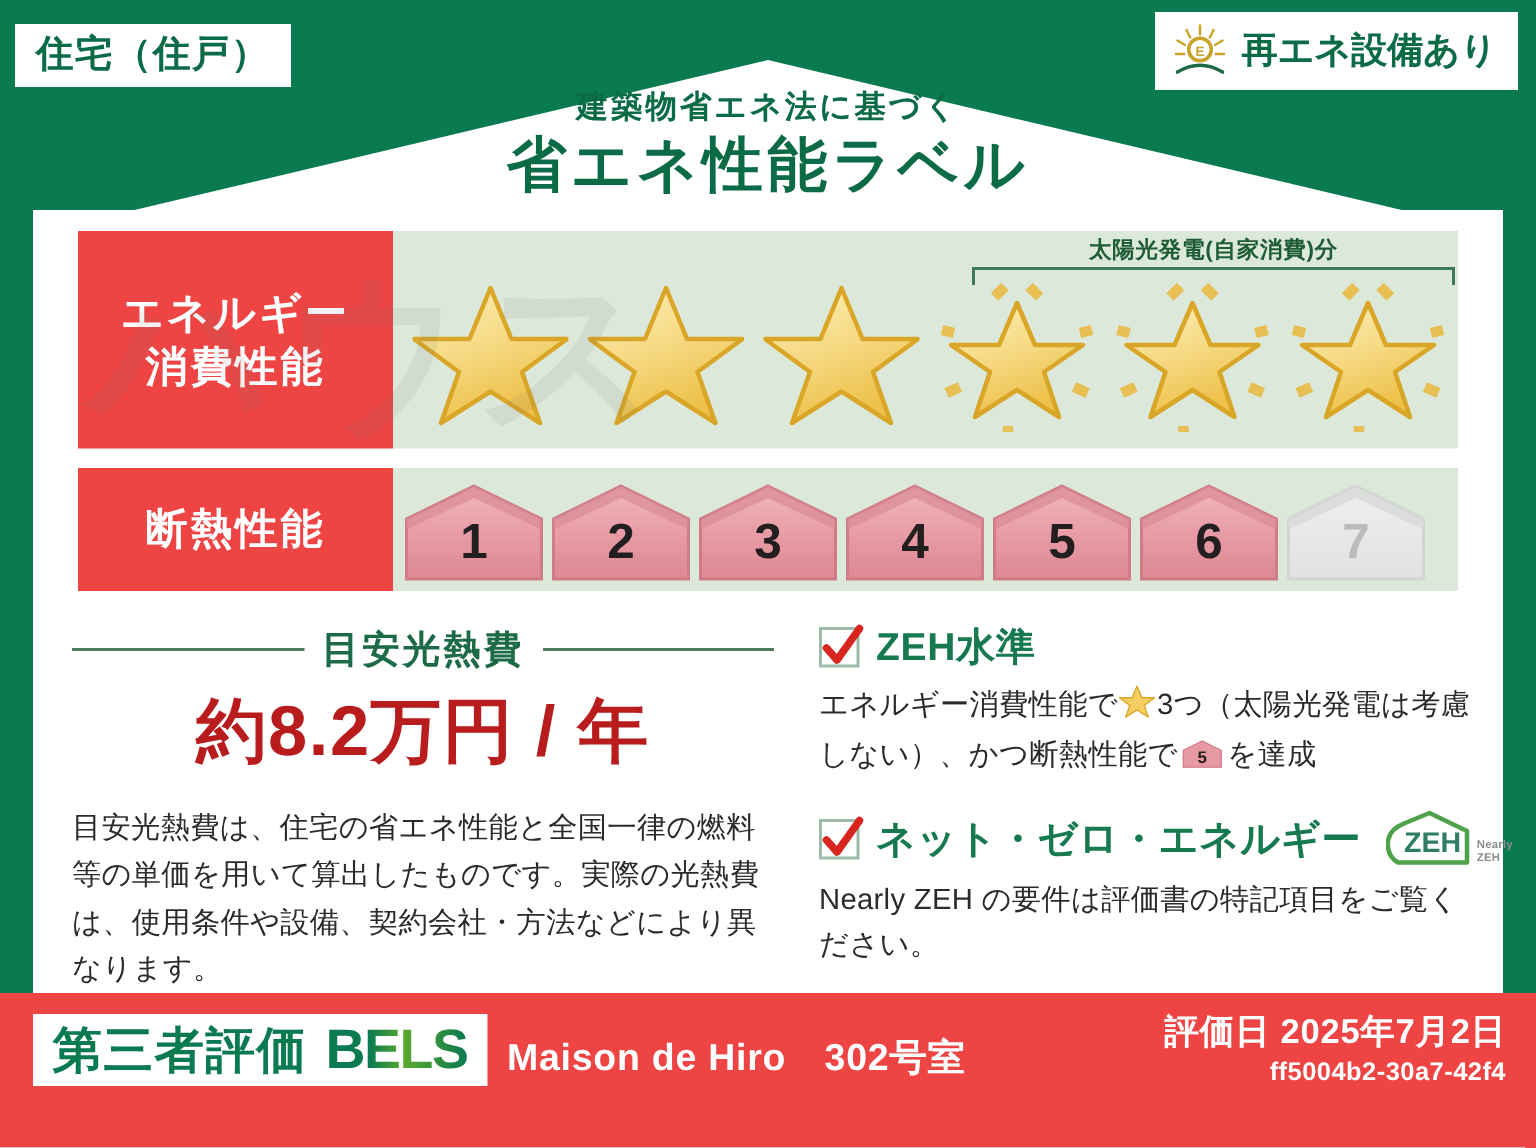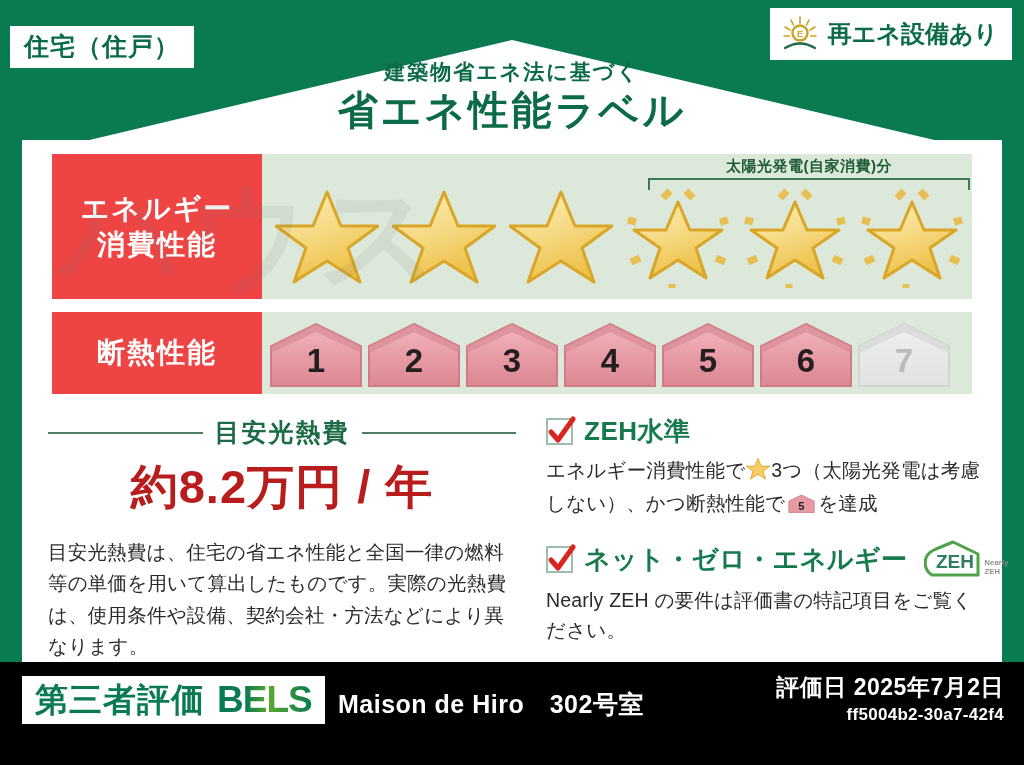--- a/index.html
+++ b/index.html
@@ -35,21 +35,21 @@
     top: 40px;
     width: 980px;
     height: 200px;
     background: #ffffff;
     clip-path: polygon(0% 100%, 0% 58%, 50% 0%, 100% 58%, 100% 100%);
   }
 
   
   .category-tag {
     position: absolute;
-    left: 10px; top: 26px;
+    left: 10px; top: 16px;
     background: #ffffff;
     color: #0a6b46;
     font-weight: bold;
     font-size: 25px;
     letter-spacing: 1px;
     padding: 8px 14px 9px 14px;
     line-height: 1;
     z-index: 5;
   }
 
@@ -315,21 +315,21 @@
   }
   .inline-star { vertical-align: -3px; margin: 0 1px; }
   .inline-house { vertical-align: -5px; margin: 0 3px; }
 
   
   .footer {
     position: absolute;
     left: 0; bottom: 0;
     width: 1024px;
     height: 103px;
-    background: #000000;
+    background: #ef4444;
     z-index: 4;
   }
   .bels-plate {
     position: absolute;
     left: 22px;
     top: 14px;
     background: #ffffff;
     padding: 5px 13px 6px 13px;
     display: flex;
     align-items: center;

